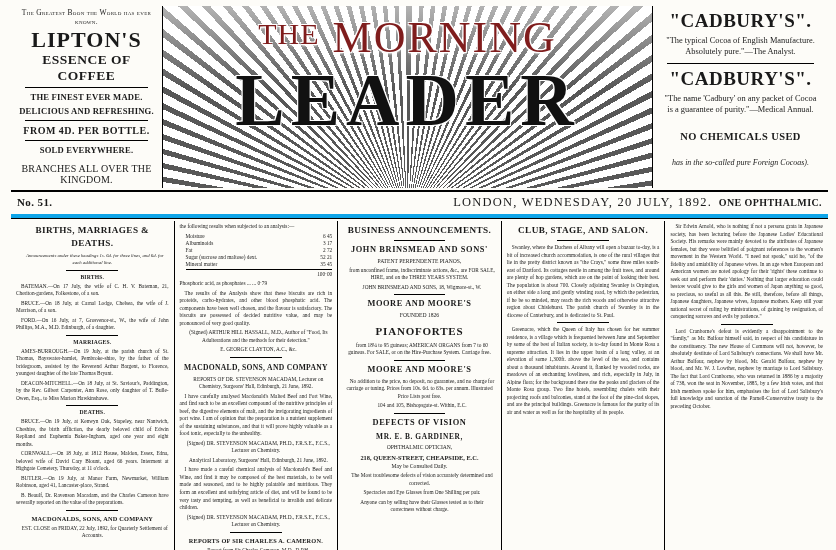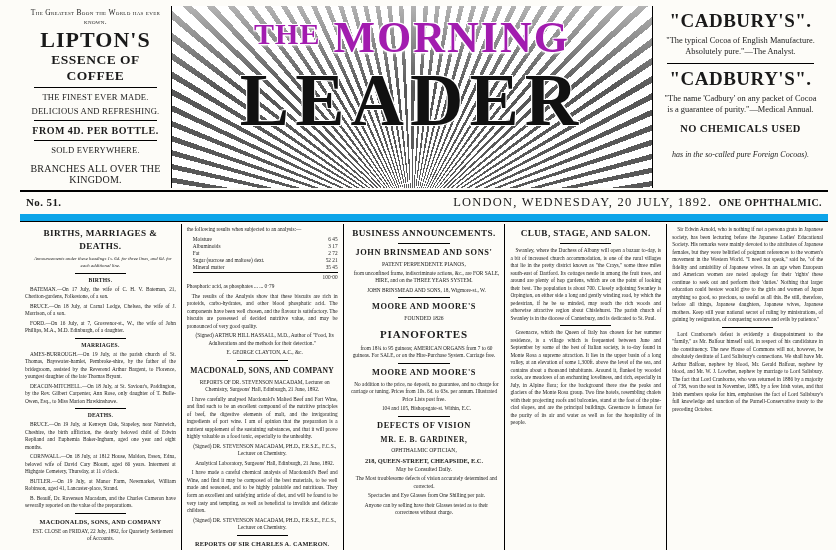--- a/index.html
+++ b/index.html
@@ -13,21 +13,21 @@
     overflow: hidden;
     font-family: "Liberation Serif", serif;
     color: #1a1a1a;
   }
   .page {
     position: relative;
     width: 836px;
     height: 550px;
     background: #fdfcf8;
     box-sizing: border-box;
-    padding: 6px 8px 0 20px;
+    padding: 6px 8px 0 11px;
   }
 
   
   .masthead {
     display: flex;
     align-items: stretch;
     height: 182px;
   }
   .ad-col {
     width: 152px;
@@ -71,21 +71,21 @@
     margin: 4px 10px;
   }
   .ad-line {
     font-size: 10px;
     letter-spacing: 0.5px;
     margin: 4px 0;
     font-weight: bold;
   }
   .ad-line.small {
     font-size: 8.6px;
-    font-weight: normal;
+    font-weight: bold;
     letter-spacing: 0.2px;
   }
   .ad-bottom {
     font-size: 10px;
     letter-spacing: 0.2px;
     margin-top: 8px;
   }
 
   
   .cad-name {
@@ -96,21 +96,21 @@
   }
   .cad-desc {
     font-size: 8.4px;
     line-height: 1.25;
     margin: 0 4px 6px 4px;
   }
   .cad-nochem {
     font-weight: bold;
     font-size: 10.5px;
     letter-spacing: 0.4px;
-    margin: 8px 0 6px 0;
+    margin: 16px 0 6px 0;
   }
   .cad-foot {
     font-size: 8px;
     font-style: italic;
     margin: 16px 4px;
   }
 
   
   .title-block {
     flex: 1 1 auto;
@@ -131,25 +131,25 @@
     left:0; right:0; top:0; bottom:0;
     background: linear-gradient(to bottom, rgba(255,255,255,0.55), rgba(255,255,255,0) 45%);
   }
   .title-words {
     position: absolute;
     left: 0; right: 0; top: 10px;
     text-align: center;
   }
   .tw-line1 {
     font-family: "Liberation Serif", serif;
-    font-weight: bold;
+    font-weight: normal;
     font-size: 44px;
     letter-spacing: 2px;
     line-height: 1;
-    color: #a21caf;
+    color: #7f1d1d;
     text-shadow: 1px 1px 0 #fff, -1px -1px 0 #fff, 1px -1px 0 #fff, -1px 1px 0 #fff, 0 2px 2px rgba(255,255,255,0.9);
   }
   .tw-line1 .the {
     font-size: 30px;
     vertical-align: 8px;
     letter-spacing: 1px;
   }
   .tw-line2 {
     font-family: "Liberation Serif", serif;
     font-weight: bold;
@@ -157,21 +157,21 @@
     letter-spacing: 6px;
     line-height: 1.05;
     color: #111;
     margin-top: 2px;
     text-shadow: 1px 1px 0 #fff, -1px -1px 0 #fff, 1px -1px 0 #fff, -1px 1px 0 #fff;
   }
 
   
   .dateline {
     border-top: 2px solid #000;
-    border-bottom: 7px solid #0ea5e9;
+    border-bottom: 4px solid #0ea5e9;
     margin-top: 2px;
     padding: 3px 6px 4px 6px;
     display: flex;
     align-items: baseline;
     justify-content: space-between;
   }
   .dateline .place {
     font-weight: normal;
     font-size: 12.5px;
     letter-spacing: 1.2px;

